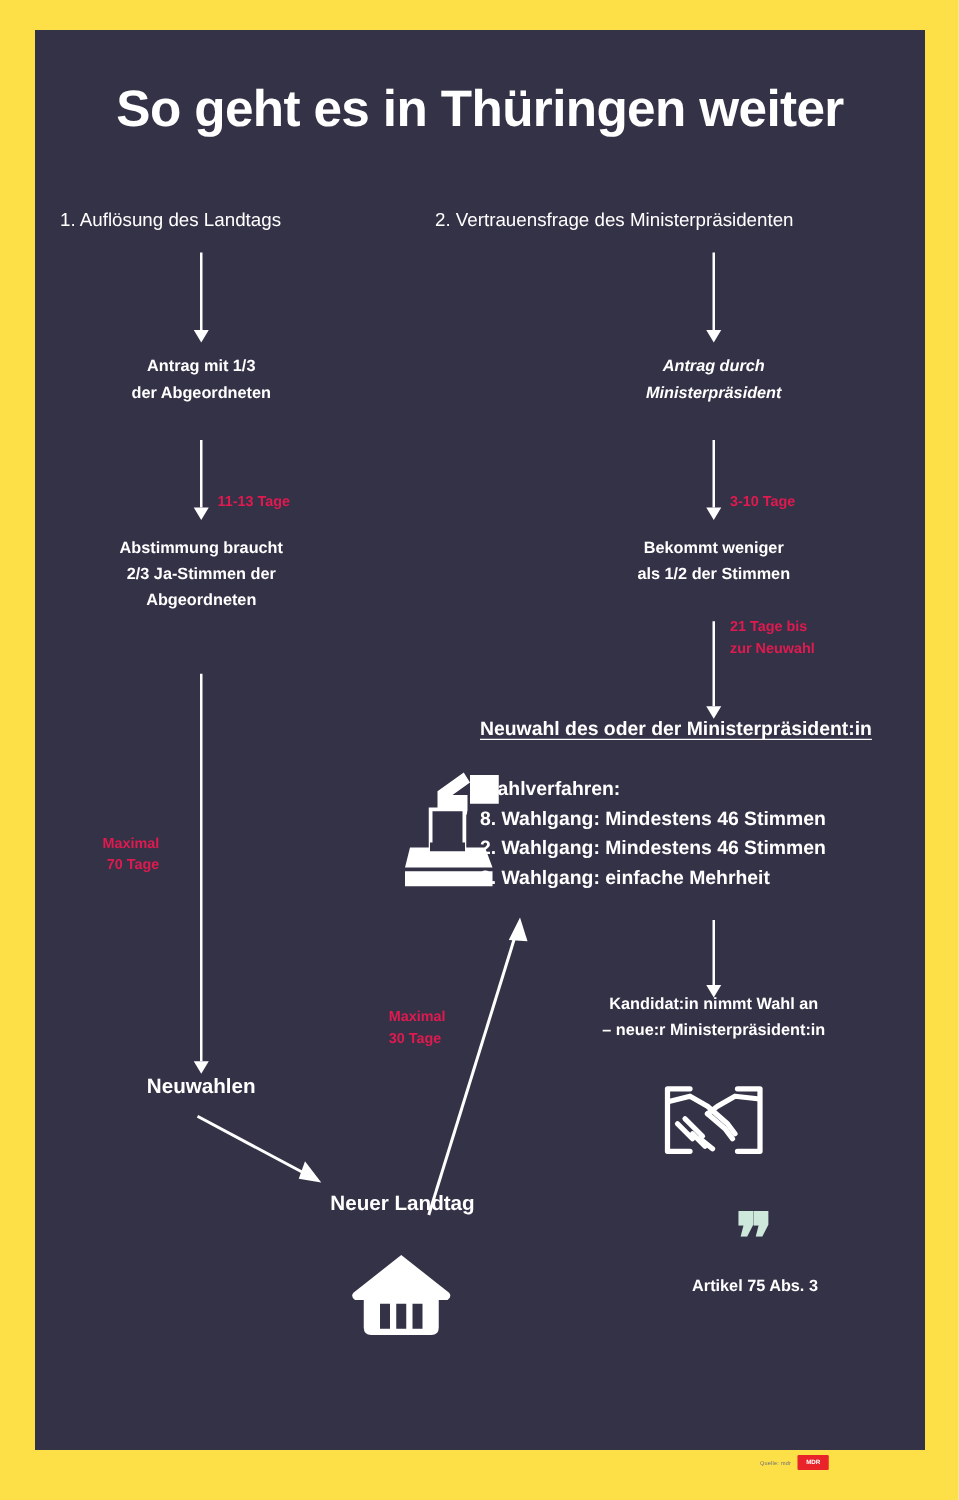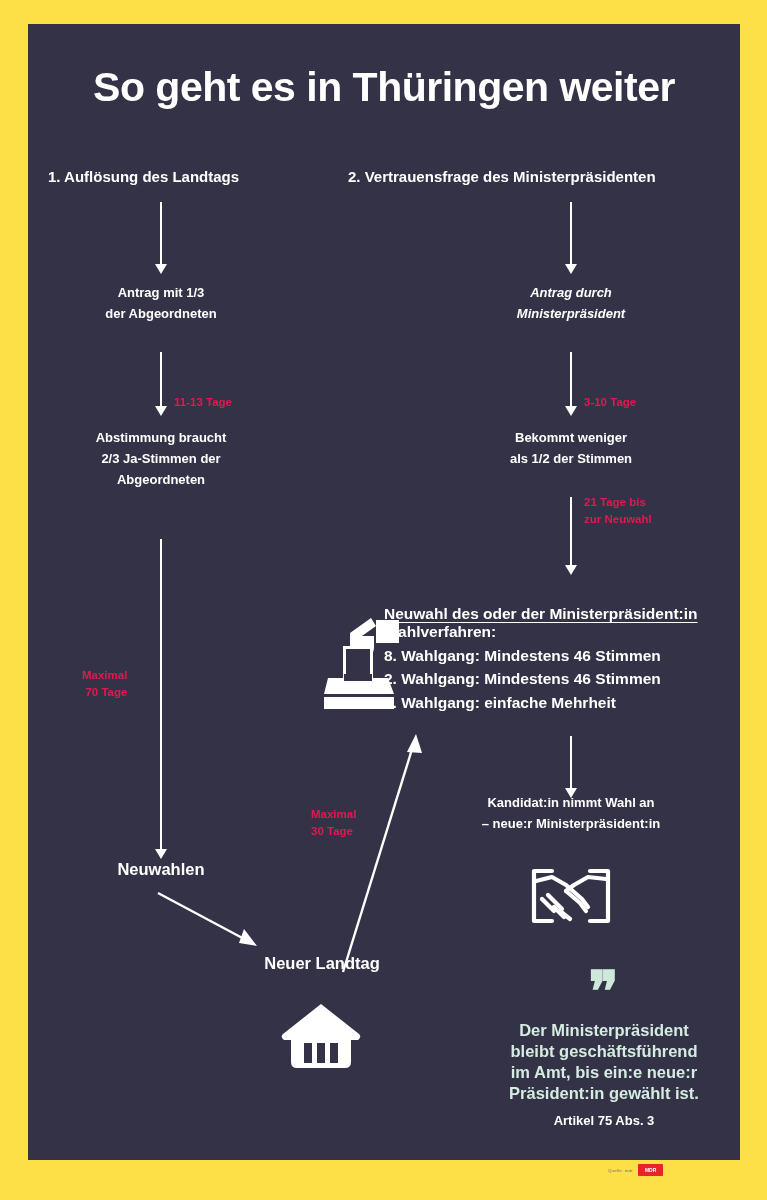--- a/index.html
+++ b/index.html
@@ -52,21 +52,21 @@
     font-size: 13px;
     font-weight: bold;
     line-height: 1.62;
     text-align: center;
     white-space: pre-line;
   }
   .heading {
     position: absolute;
     color: #ffffff;
     font-size: 15px;
-    font-weight: bold;
+    font-weight: normal;
     line-height: 1.4;
     white-space: nowrap;
   }
   .redlabel {
     position: absolute;
     color: #e01a4f;
     font-size: 11.5px;
     font-weight: bold;
     line-height: 1.45;
     white-space: pre-line;
@@ -90,21 +90,21 @@
     width: 0; height: 0;
     border-left: 6px solid transparent;
     border-right: 6px solid transparent;
     border-top: 10px solid #ffffff;
   }
 
   
   #neuwahl-head {
     position: absolute;
     left: 356px;
-    top: 581px;
+    top: 551px;
     color: #ffffff;
     font-size: 15.5px;
     font-weight: bold;
     text-decoration: underline;
     text-underline-offset: 3px;
     white-space: nowrap;
   }
   #wahlverfahren {
     position: absolute;
     left: 356px;
@@ -308,24 +308,20 @@
 
       <path d="M11 38 L71 38 L71 60 Q71 66 65 66 L17 66 Q11 66 11 60 Z" fill="#ffffff"></path>
 
       <rect x="24" y="41" width="8" height="20" fill="#343247"></rect>
       <rect x="37" y="41" width="8" height="20" fill="#343247"></rect>
       <rect x="50" y="41" width="8" height="20" fill="#343247"></rect>
     </svg>
 
     <div id="quote-block">
       <div id="quote-mark">❞</div>
-      <div id="quote-text">Der Ministerpräsident
-bleibt geschäftsführend
-im Amt, bis ein:e neue:r
-Präsident:in gewählt ist.</div>
       <div id="quote-source">Artikel 75 Abs. 3</div>
     </div>
 
   </div>
 
   <div id="footer">
     <span id="footer-text">Quelle: mdr</span>
     <span id="footer-badge">MDR</span>
   </div>
 </div>

